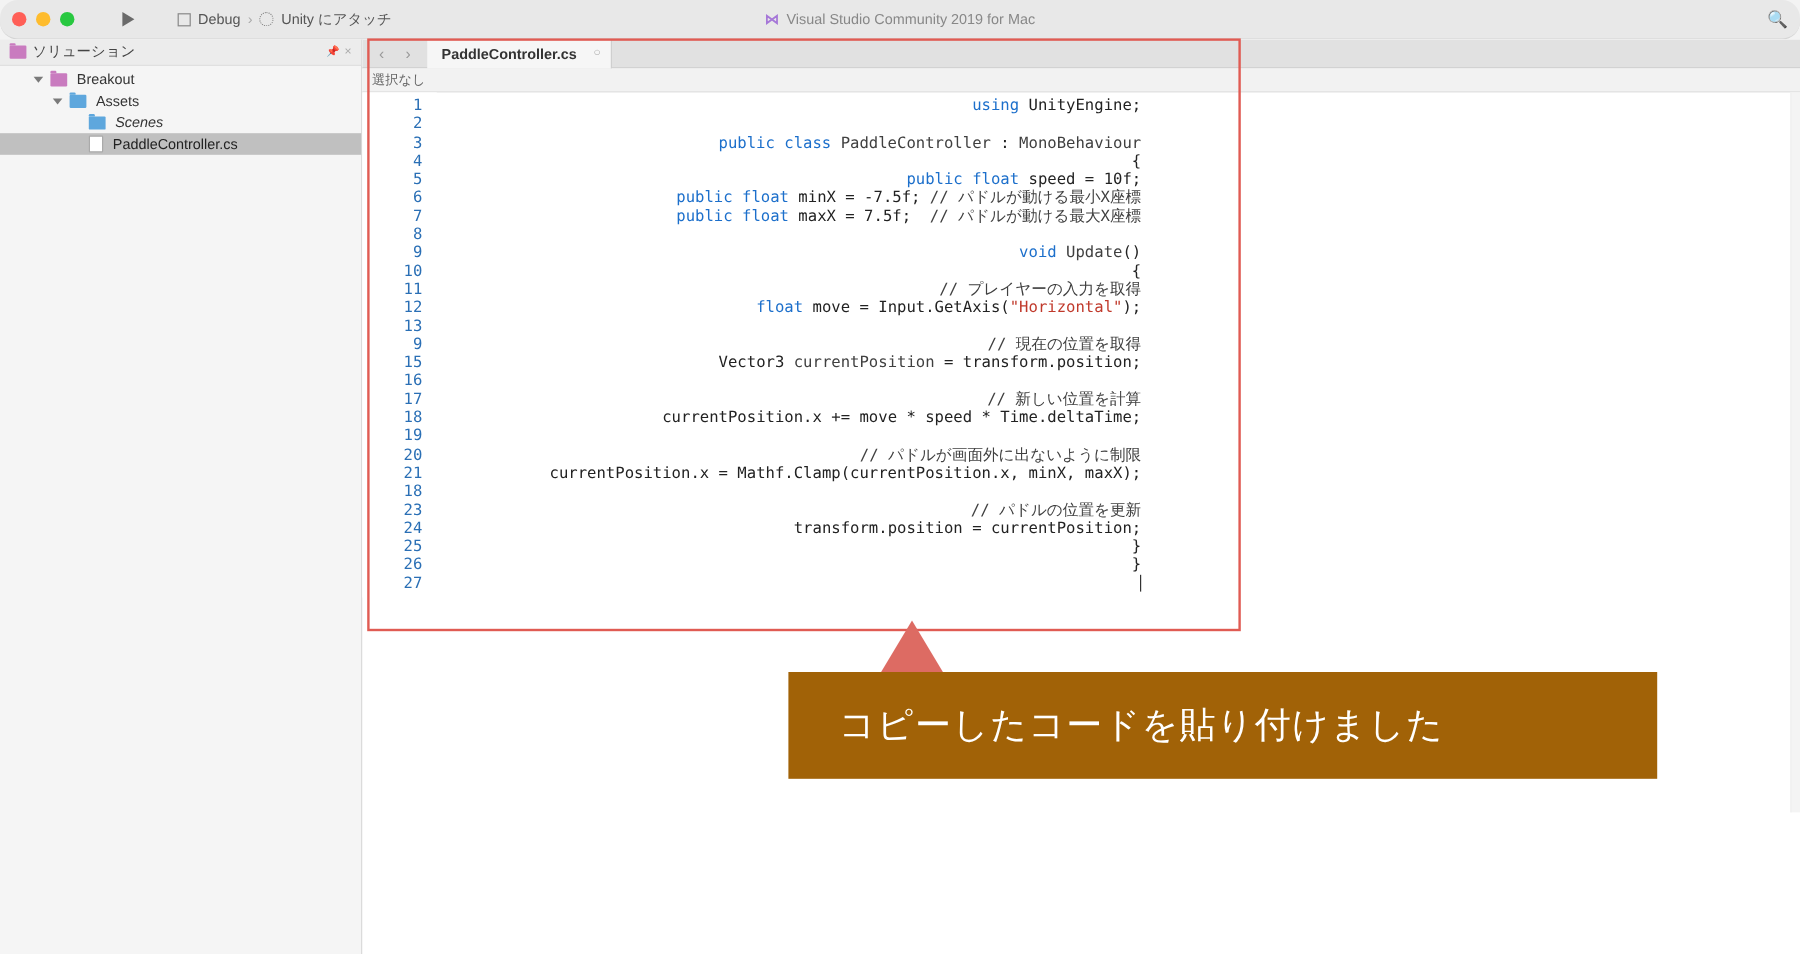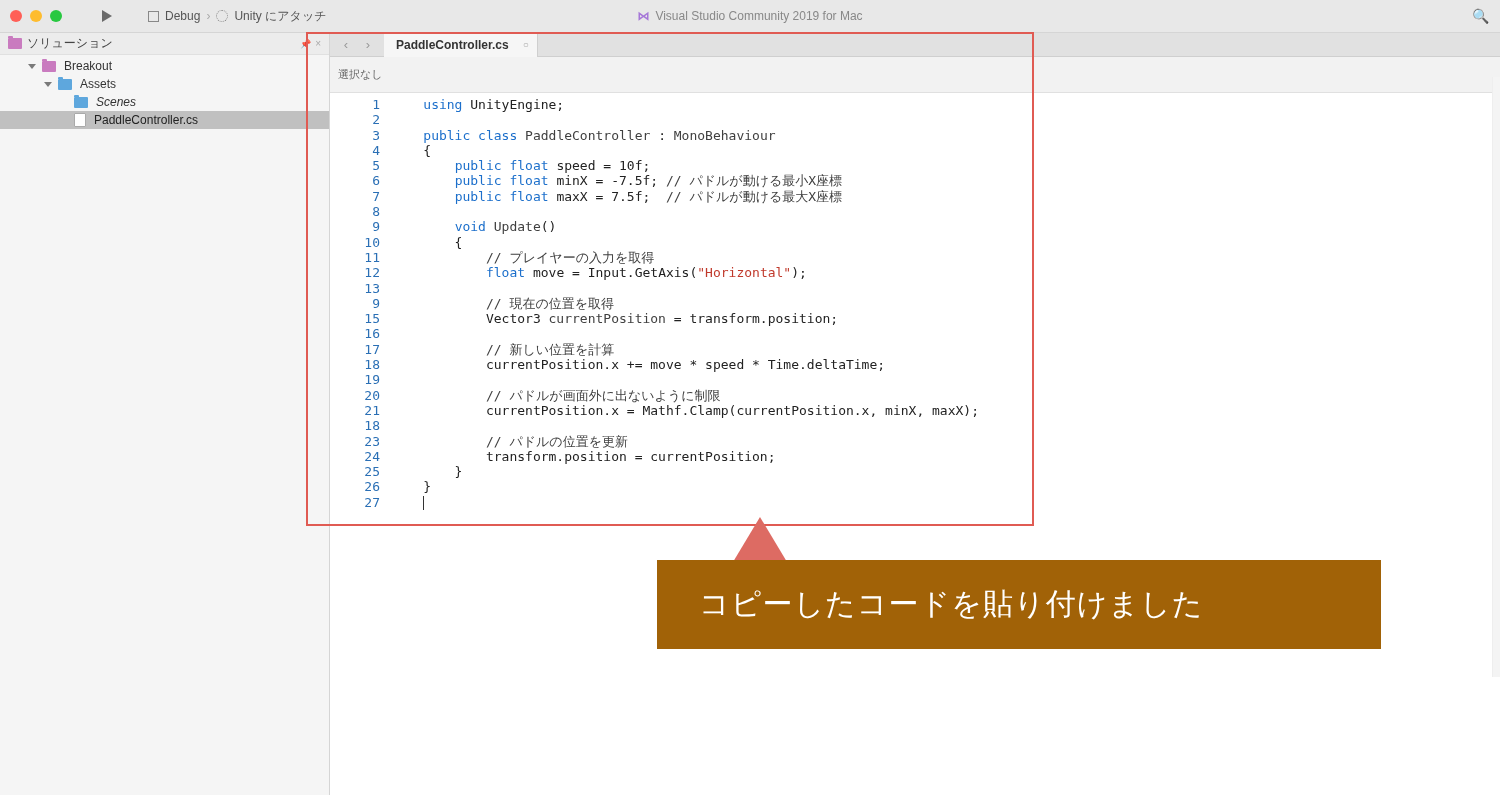--- a/index.html
+++ b/index.html
@@ -1,34 +1,34 @@
 <!DOCTYPE html>
 <html><head>
 <meta charset="utf-8">
 <style>
 * { margin: 0; padding: 0; box-sizing: border-box; }
 body { font-family: -apple-system, BlinkMacSystemFont, "Segoe UI", sans-serif; font-size: 12px; background: #f3f3f3; width: 1500px; height: 795px; overflow: hidden; position: relative; }
 
 
-.toolbar { height: 33px; background: #e8e8e8; display: flex; align-items: center; padding: 0 10px; gap: 16px; border-bottom: 1px solid #d5d5d5; }
+.toolbar { height: 33px; background: #e8e8e8; display: flex; align-items: center; padding: 0 10px; gap: 16px; border-bottom: 1px solid #d5d5d5; border-radius: 15px; }
 .traffic-lights { display: flex; gap: 8px; margin-right: 14px; }
 .tl { width: 12px; height: 12px; border-radius: 50%; }
 .tl-red { background: #ff5f57; }
 .tl-yellow { background: #febc2e; }
 .tl-green { background: #28c840; }
 .play-btn { width: 0; height: 0; border-left: 10px solid #6a6a6a; border-top: 6px solid transparent; border-bottom: 6px solid transparent; margin: 0 20px 0 10px; }
 .breadcrumb { display: flex; align-items: center; gap: 6px; color: #555; }
 .breadcrumb .sep { color: #aaa; }
 .app-title { position: absolute; left: 50%; transform: translateX(-50%); display: flex; align-items: center; gap: 6px; color: #888; }
 .vs-icon { color: #a678d8; font-weight: bold; }
 .search-right { margin-left: auto; color: #888; font-size: 14px; }
 
 
 .main { display: flex; height: calc(100% - 33px); }
-.sidebar { width: 330px; background: #f5f5f5; border-right: 1px solid #d5d5d5; }
+.sidebar { width: 302px; background: #f5f5f5; border-right: 1px solid #d5d5d5; }
 .sidebar-header { height: 22px; display: flex; align-items: center; padding: 0 8px; border-bottom: 1px solid #e0e0e0; background: #ececec; }
 .sidebar-header .title { display: flex; align-items: center; gap: 5px; color: #444; }
 .sidebar-header .actions { margin-left: auto; display: flex; gap: 4px; color: #aaa; font-size: 10px; }
 .tree { padding: 2px 0; }
 .tree-item { display: flex; align-items: center; padding: 2px 20px; gap: 4px; color: #333; cursor: pointer; }
 .tree-item.selected { background: #c0c0c0; color: #222; }
 .tree-item .indent { display: inline-block; }
 .disclosure { width: 0; height: 0; border-left: 4px solid transparent; border-right: 4px solid transparent; border-top: 5px solid #7a7a7a; margin-right: 2px; }
 .folder-icon { width: 14px; height: 11px; background: #5ea7dd; border-radius: 1px; position: relative; }
 .folder-icon::before { content: ''; position: absolute; top: -2px; left: 0; width: 5px; height: 2px; background: #5ea7dd; border-radius: 1px 1px 0 0; }
@@ -36,25 +36,25 @@
 .app-folder::before { content: ''; position: absolute; top: -2px; left: 0; width: 5px; height: 2px; background: #c97bbf; border-radius: 1px 1px 0 0; }
 .cs-icon { width: 12px; height: 14px; background: #fff; border: 1px solid #aaa; border-radius: 1px; position: relative; }
 
 
 .editor { flex: 1; background: #fff; display: flex; flex-direction: column; position: relative; }
 .tab-bar { height: 24px; background: #e1e1e1; display: flex; align-items: center; border-bottom: 1px solid #cfcfcf; }
 .nav-btns { display: flex; padding: 0 6px; gap: 2px; }
 .nav-btn { width: 20px; height: 20px; display: flex; align-items: center; justify-content: center; color: #999; font-size: 13px; }
 .tab { height: 24px; background: #f6f6f6; padding: 0 28px 0 12px; display: flex; align-items: center; color: #333; font-weight: 600; position: relative; border-right: 1px solid #cfcfcf; }
 .tab .close { position: absolute; right: 8px; color: #aaa; font-size: 10px; }
-.breadcrumb-strip { height: 36px; background: #f2f2f2; border-bottom: 1px solid #e0e0e0; display: flex; align-items: center; padding: 0 8px; color: #666; font-size: 11px; }
+.breadcrumb-strip { height: 20px; background: #f2f2f2; border-bottom: 1px solid #e0e0e0; display: flex; align-items: center; padding: 0 8px; color: #666; font-size: 11px; }
 .code-area { display: flex; font-family: "Menlo", "Consolas", monospace; font-size: 13px; line-height: 15.3px; }
 .gutter { width: 62px; text-align: right; padding: 4px 12px 4px 0; color: #2a6fb5; background: #fff; user-select: none; }
 .gutter div { height: 15.3px; }
-.code { padding: 4px 0; white-space: pre; color: #222; }
+.code { padding: 4px 0; white-space: pre; color: #222; text-align: right; }
 .code div { height: 15.3px; }
 .kw { color: #1c6fcb; }
 .type { color: #404040; }
 .str { color: #c0392b; }
 .cmt { color: #404040; }
 .cursor { border-left: 1px solid #333; display: inline-block; height: 14px; vertical-align: middle; }
 
 
 .annotation-box { position: absolute; border: 2px solid #e05b53; pointer-events: none; }
 .callout-pointer { position: absolute; width: 0; height: 0; border-left: 30px solid transparent; border-right: 30px solid transparent; border-bottom: 50px solid #dd6b63; }

